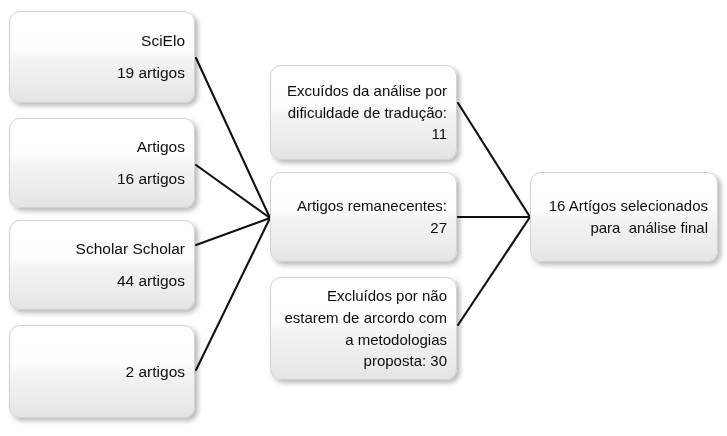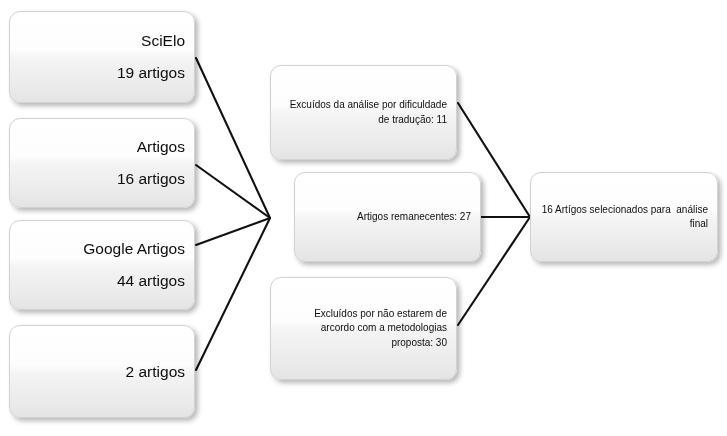--- a/index.html
+++ b/index.html
@@ -50,33 +50,33 @@
     z-index: 2;
   }
   .node .line1,
   .node .line2 {
     display: block;
     width: 100%;
     white-space: pre-wrap;
   }
   .node.source .line1 { margin-bottom: 10px; }
   .node.multiline {
-    font-size: 10px;
+    font-size: 15px;
     line-height: 1.45;
   }
 
   
   #node-scielo   { left: 9px;  top: 11px;  width: 186px; height: 92px; }
   #node-pupmed   { left: 9px;  top: 118px; width: 186px; height: 90px; }
   #node-google   { left: 9px;  top: 220px; width: 186px; height: 90px; }
   #node-reac     { left: 9px;  top: 325px; width: 186px; height: 93px; }
 
   
   #node-excluded-translation { left: 270px; top: 65px;  width: 187px; height: 95px; }
-  #node-remaining            { left: 270px; top: 172px; width: 187px; height: 90px; margin-left: 24px; }
+  #node-remaining            { left: 270px; top: 172px; width: 187px; height: 90px; }
   #node-excluded-methodology { left: 270px; top: 277px; width: 187px; height: 103px; }
 
   
   #node-selected { left: 530px; top: 172px; width: 188px; height: 90px; }
 </style>
 </head>
 <body>
 
 <div id="diagram">
 
@@ -96,21 +96,21 @@
     <span class="line1">SciElo</span>
     <span class="line2">19 artigos</span>
   </div>
 
   <div class="node source" id="node-pupmed">
     <span class="line1">Artigos</span>
     <span class="line2">16 artigos</span>
   </div>
 
   <div class="node source" id="node-google">
-    <span class="line1">Google Artigos</span>
+    <span class="line1">Scholar Scholar</span>
     <span class="line2">44 artigos</span>
   </div>
 
   <div class="node source" id="node-reac">
     <span class="line2">2 artigos</span>
   </div>
 
   <div class="node multiline" id="node-excluded-translation">
     <span class="line1">Excuídos da análise por dificuldade de tradução: 11</span>
   </div>

